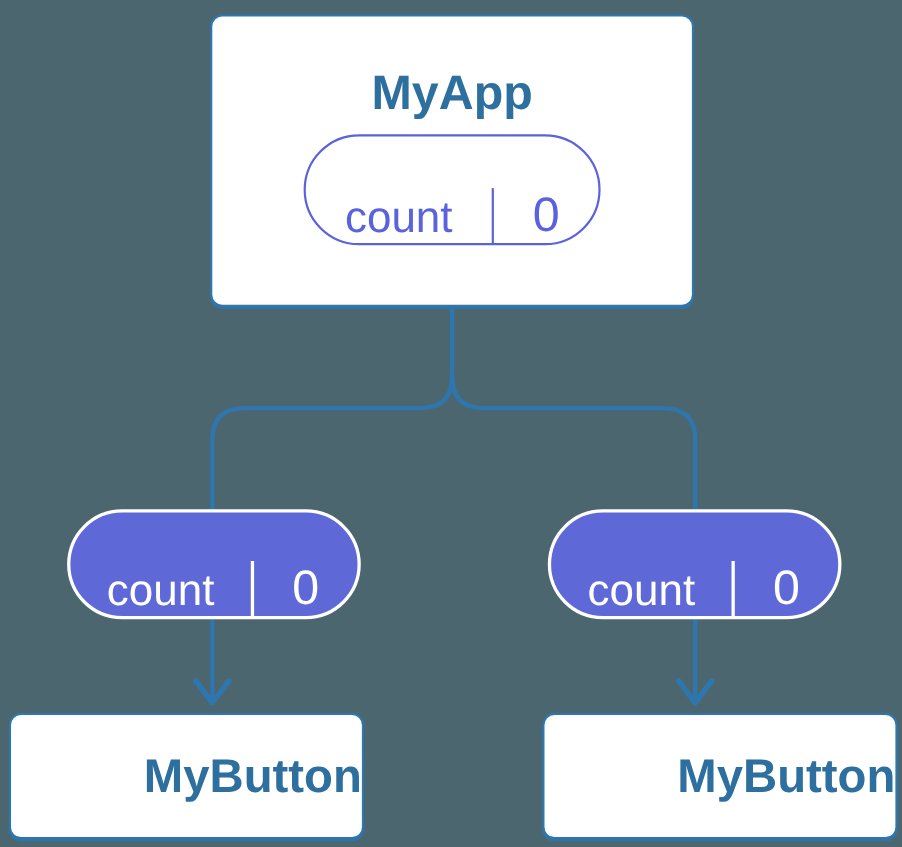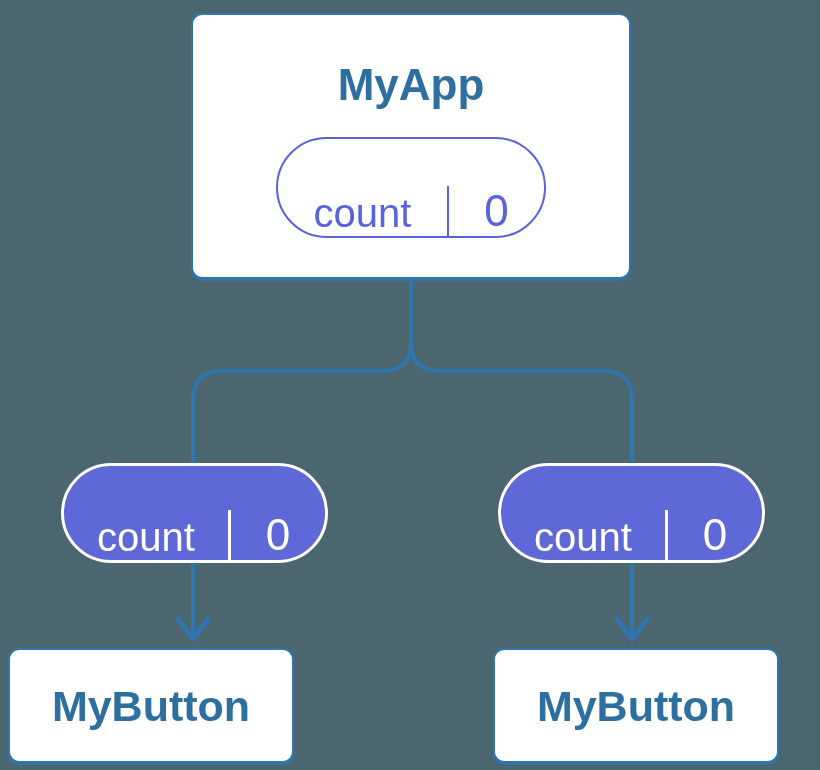--- a/index.html
+++ b/index.html
@@ -49,28 +49,28 @@
     flex-direction: column;
     align-items: center;
     padding-top: 46px;
   }
   .component-title {
     font-size: 44px;
     font-weight: 700;
     line-height: 48px;
     color: #2d6f9e;
   }
-  .root-card .component-title { margin-bottom: 28px; }
+  .root-card .component-title { margin-bottom: 13px; }
 
   .child-card {
     top: 648px;
-    width: 286px; height: 115px;
+    width: 323px; height: 115px;
     display: flex;
     align-items: center;
-    justify-content: center;
+    justify-content: flex-end;
   }
   .child-card .component-title { font-size: 43px; }
   .child-left  { left: 8px; }
   .child-right { left: 493px; }
 
   .pill {
     display: flex;
     align-items: flex-end;
     border-radius: 60px;
     box-sizing: border-box;

